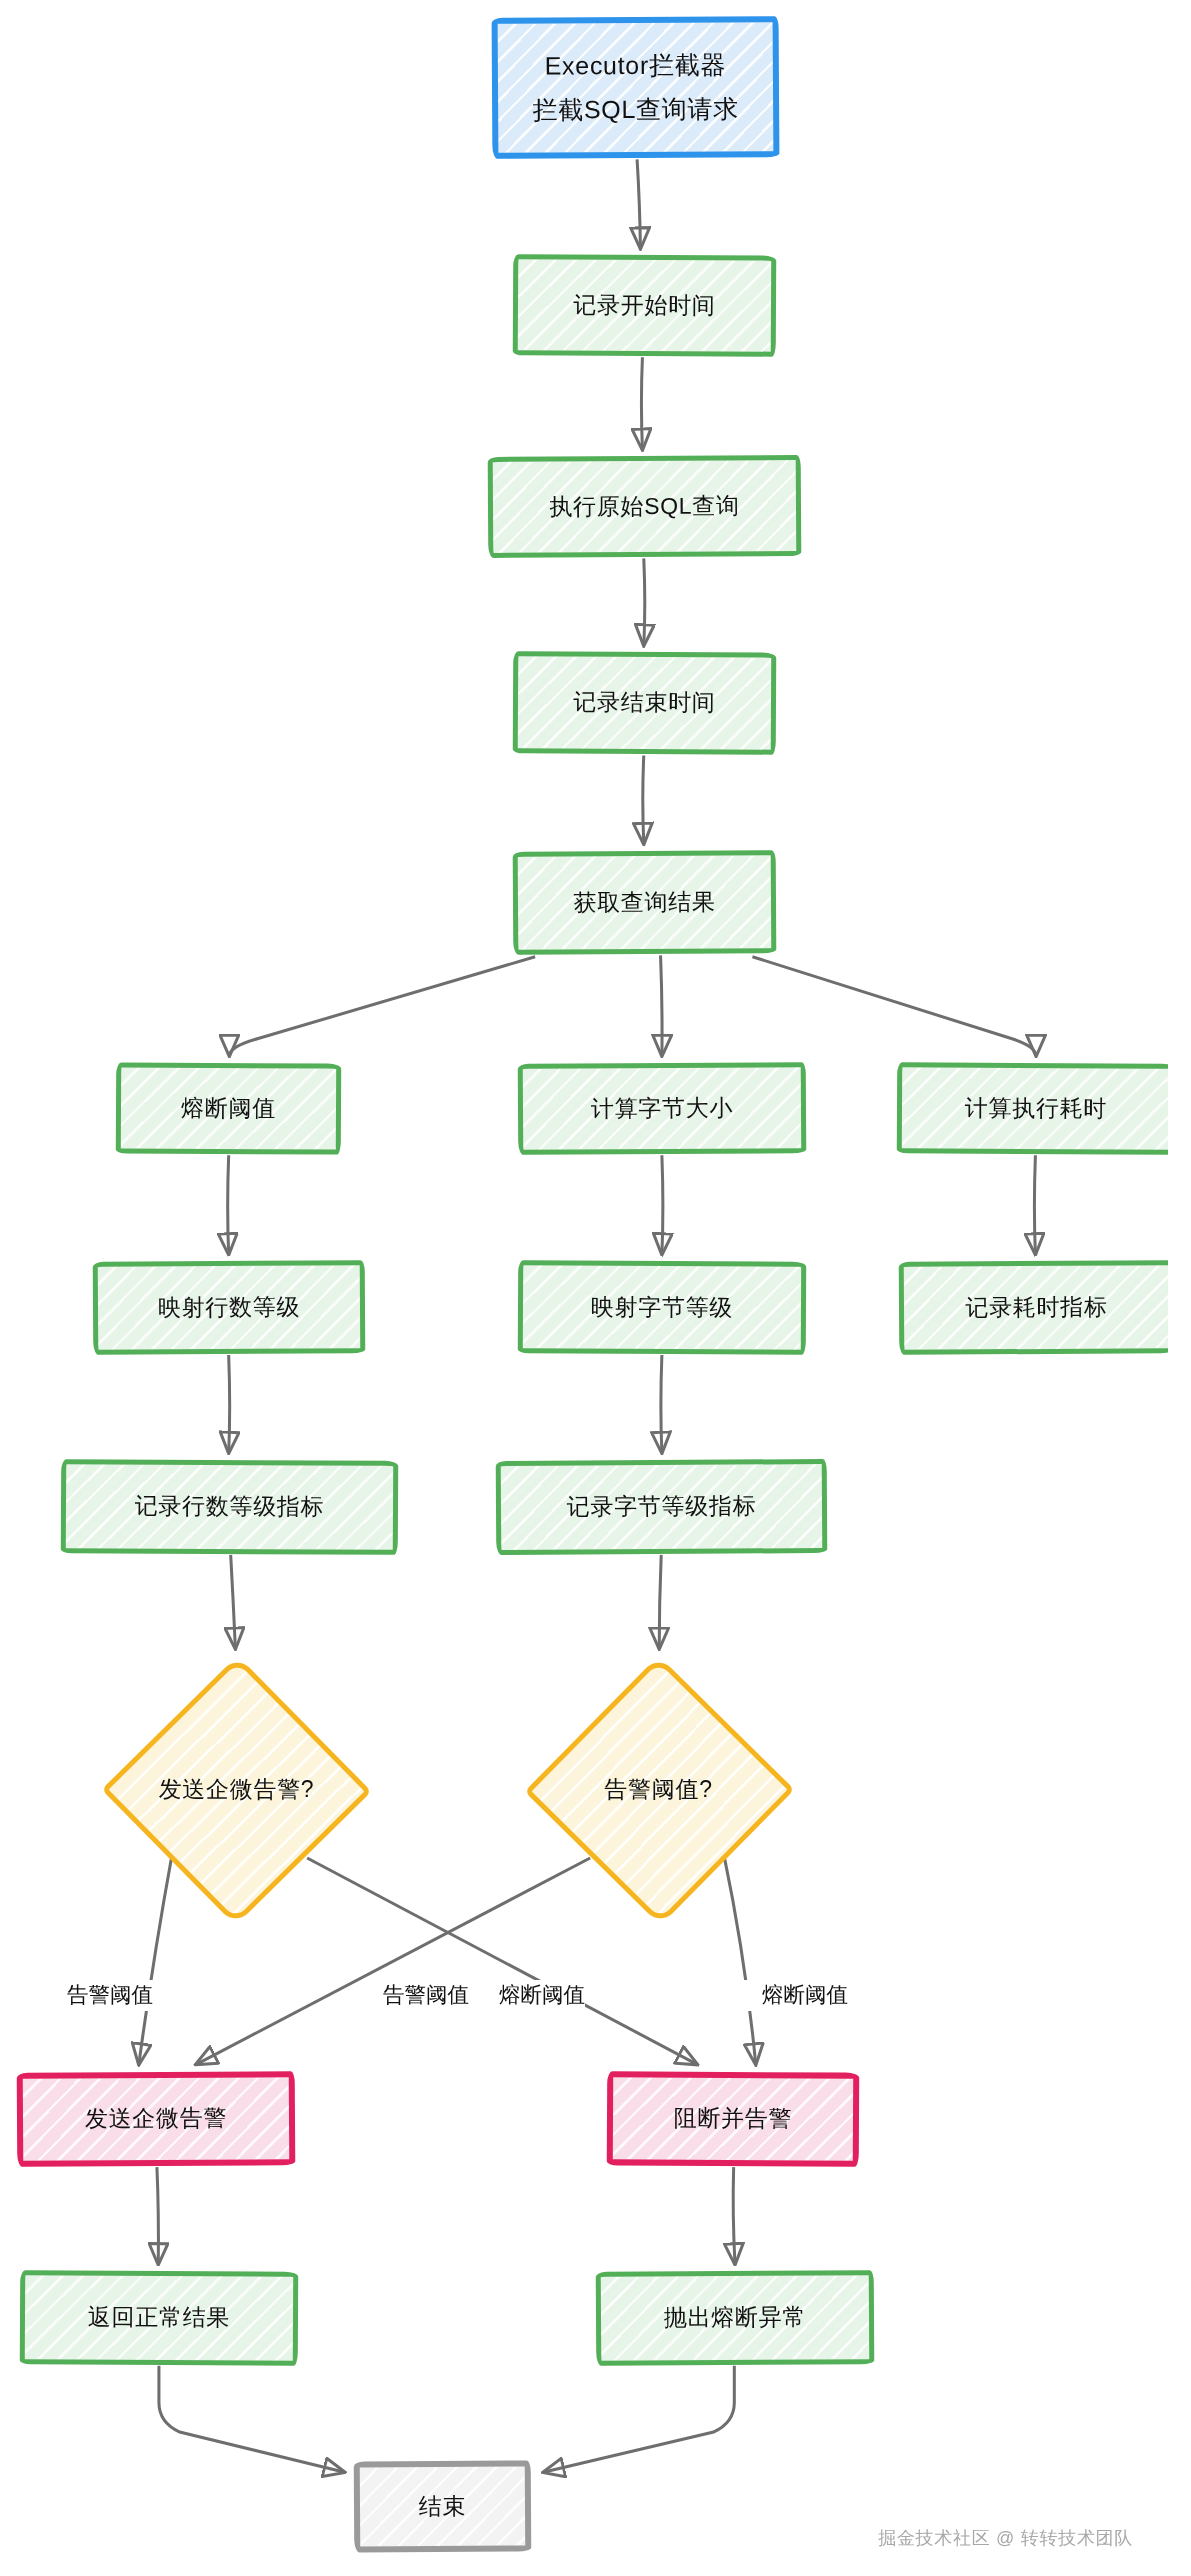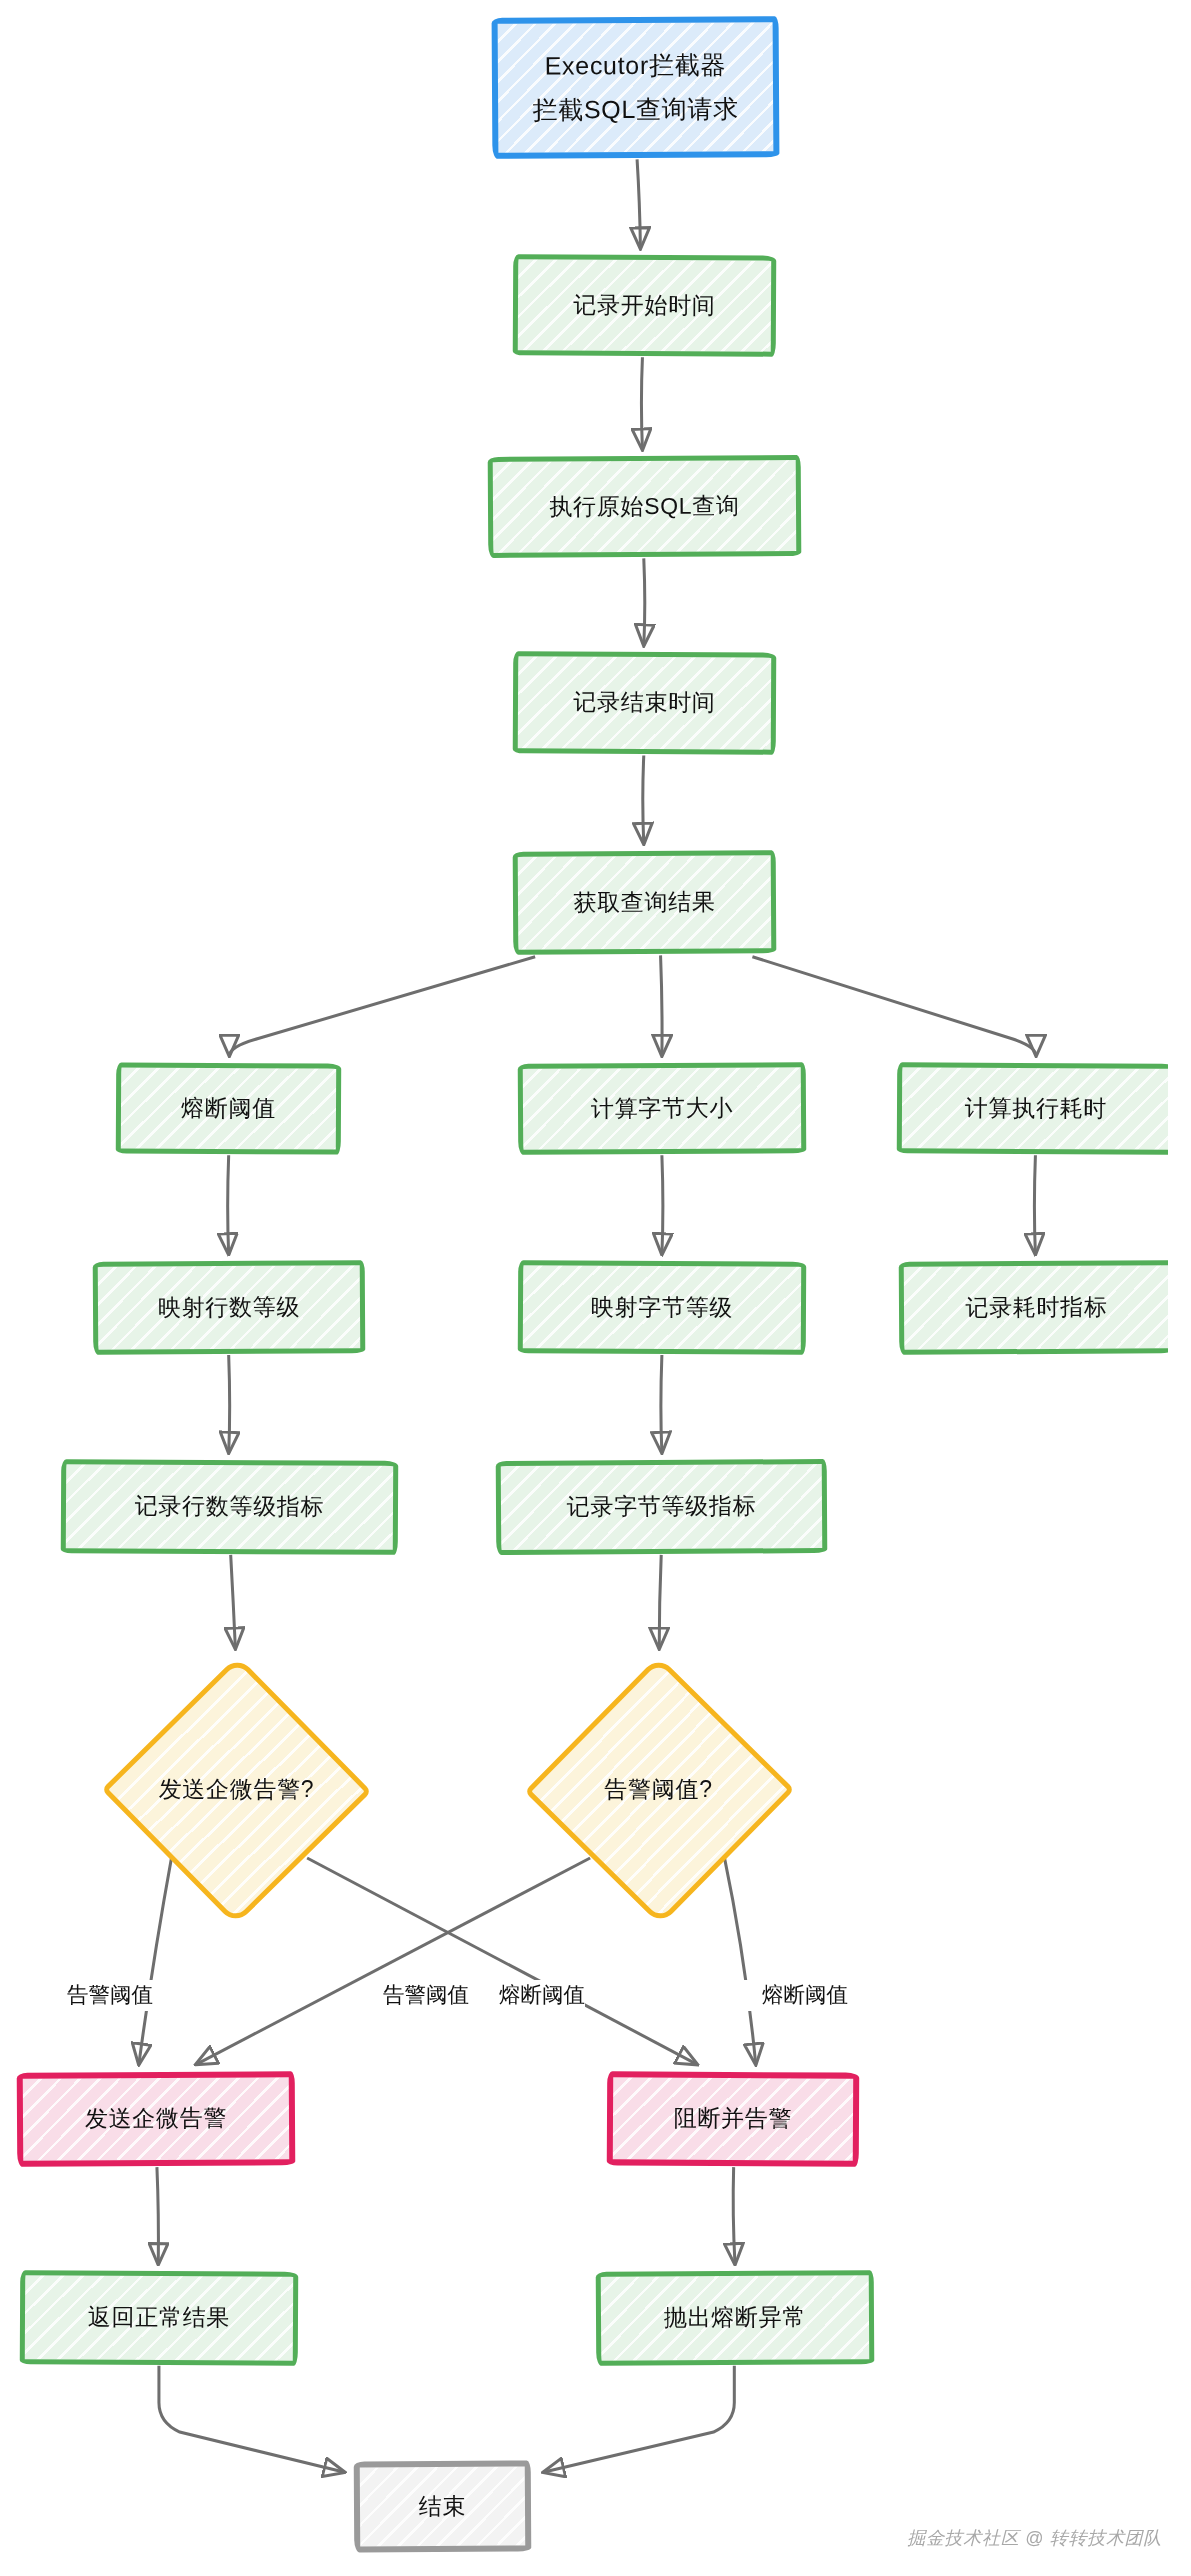--- a/index.html
+++ b/index.html
@@ -38,23 +38,22 @@
   .d2{transform:rotate(44.6deg);}
   .diamond-label{
     position:absolute;width:201px;text-align:center;font-size:23px;font-weight:500;
     letter-spacing:0.7px;
   }
   .edge-label{
     position:absolute;width:107px;height:31px;line-height:31px;text-align:right;
     font-size:21.5px;font-weight:500;background:#ffffff;
   }
   .watermark{
-    position:absolute;right:6px;top:2526px;font-size:18px;color:#A8A8A8;
+    position:absolute;right:35px;top:2526px;font-size:18px;color:#A8A8A8;
     letter-spacing:0.7px;
-    font-style:italic;
   }
 </style>
 </head>
 <body>
 
 <div class="stage">
 
   <svg class="edges" width="1191" height="2576" viewBox="0 0 1776 3840" xmlns="http://www.w3.org/2000/svg">
     <defs>
       <marker id="ah" markerUnits="userSpaceOnUse" markerWidth="36" markerHeight="32" refX="33" refY="16" orient="auto">

